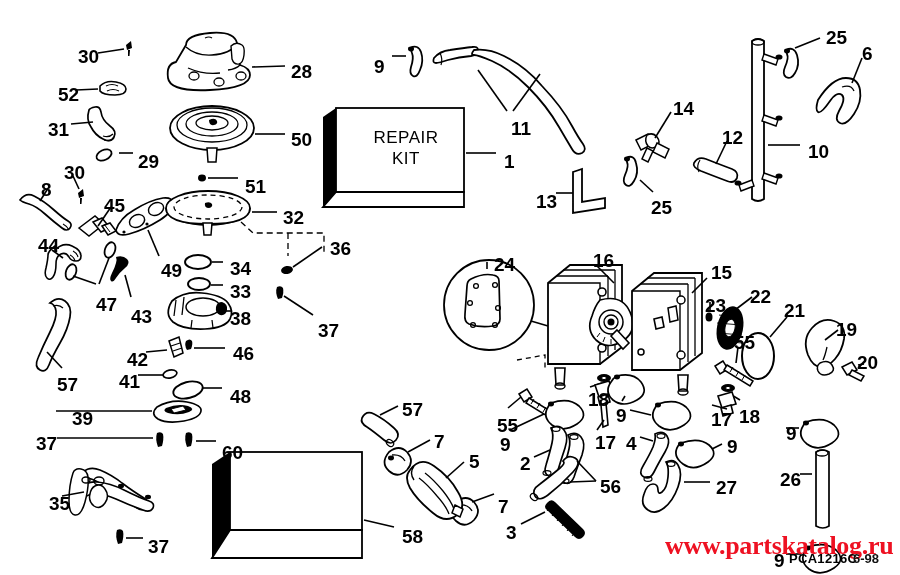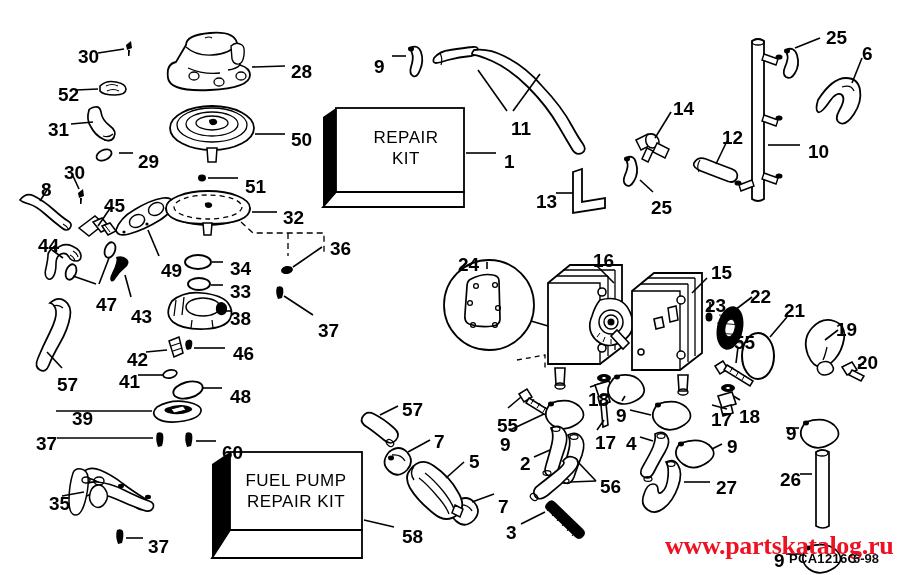--- a/index.html
+++ b/index.html
@@ -608,21 +608,21 @@
       <div class="callout" style="left: 374px; top: 57px;">9</div>
       <div class="callout" style="left: 511px; top: 119px;">11</div>
       <div class="callout" style="left: 504px; top: 152px;">1</div>
       <div class="callout" style="left: 536px; top: 192px;">13</div>
       <div class="callout" style="left: 651px; top: 198px;">25</div>
       <div class="callout" style="left: 673px; top: 99px;">14</div>
       <div class="callout" style="left: 722px; top: 128px;">12</div>
       <div class="callout" style="left: 826px; top: 28px;">25</div>
       <div class="callout" style="left: 862px; top: 44px;">6</div>
       <div class="callout" style="left: 808px; top: 142px;">10</div>
-      <div class="callout" style="left: 458px; top: 255px;">24</div>
+      <div class="callout" style="left: 494px; top: 255px;">24</div>
       <div class="callout" style="left: 593px; top: 251px;">16</div>
       <div class="callout" style="left: 711px; top: 263px;">15</div>
       <div class="callout" style="left: 705px; top: 296px;">23</div>
       <div class="callout" style="left: 750px; top: 287px;">22</div>
       <div class="callout" style="left: 734px; top: 333px;">55</div>
       <div class="callout" style="left: 784px; top: 301px;">21</div>
       <div class="callout" style="left: 836px; top: 320px;">19</div>
       <div class="callout" style="left: 857px; top: 353px;">20</div>
       <div class="callout" style="left: 588px; top: 390px;">18</div>
       <div class="callout" style="left: 616px; top: 406px;">9</div>
@@ -643,22 +643,20 @@
       <div class="callout" style="left: 434px; top: 432px;">7</div>
       <div class="callout" style="left: 469px; top: 452px;">5</div>
       <div class="callout" style="left: 498px; top: 497px;">7</div>
       <div class="callout" style="left: 506px; top: 523px;">3</div>
       <div class="callout" style="left: 402px; top: 527px;">58</div>
     </div>
 
   <div class="boxlabel" style="left:336px;top:127px;width:140px;">REPAIR
 KIT</div>
 
-  <div class="boxlabel" style="left:230px;top:470px;width:132px;">FUEL PUMP
-REPAIR KIT</div>
 
   <div class="watermark" style="left:665px;top:531px;">www.partskatalog.ru</div>
 
   <div class="figcode" style="left:789px;top:551px;">PCA1216C</div>
 
   <div class="figdate" style="left:853px;top:551px;">6-98</div>
 
 </div>
 
 </body></html>

